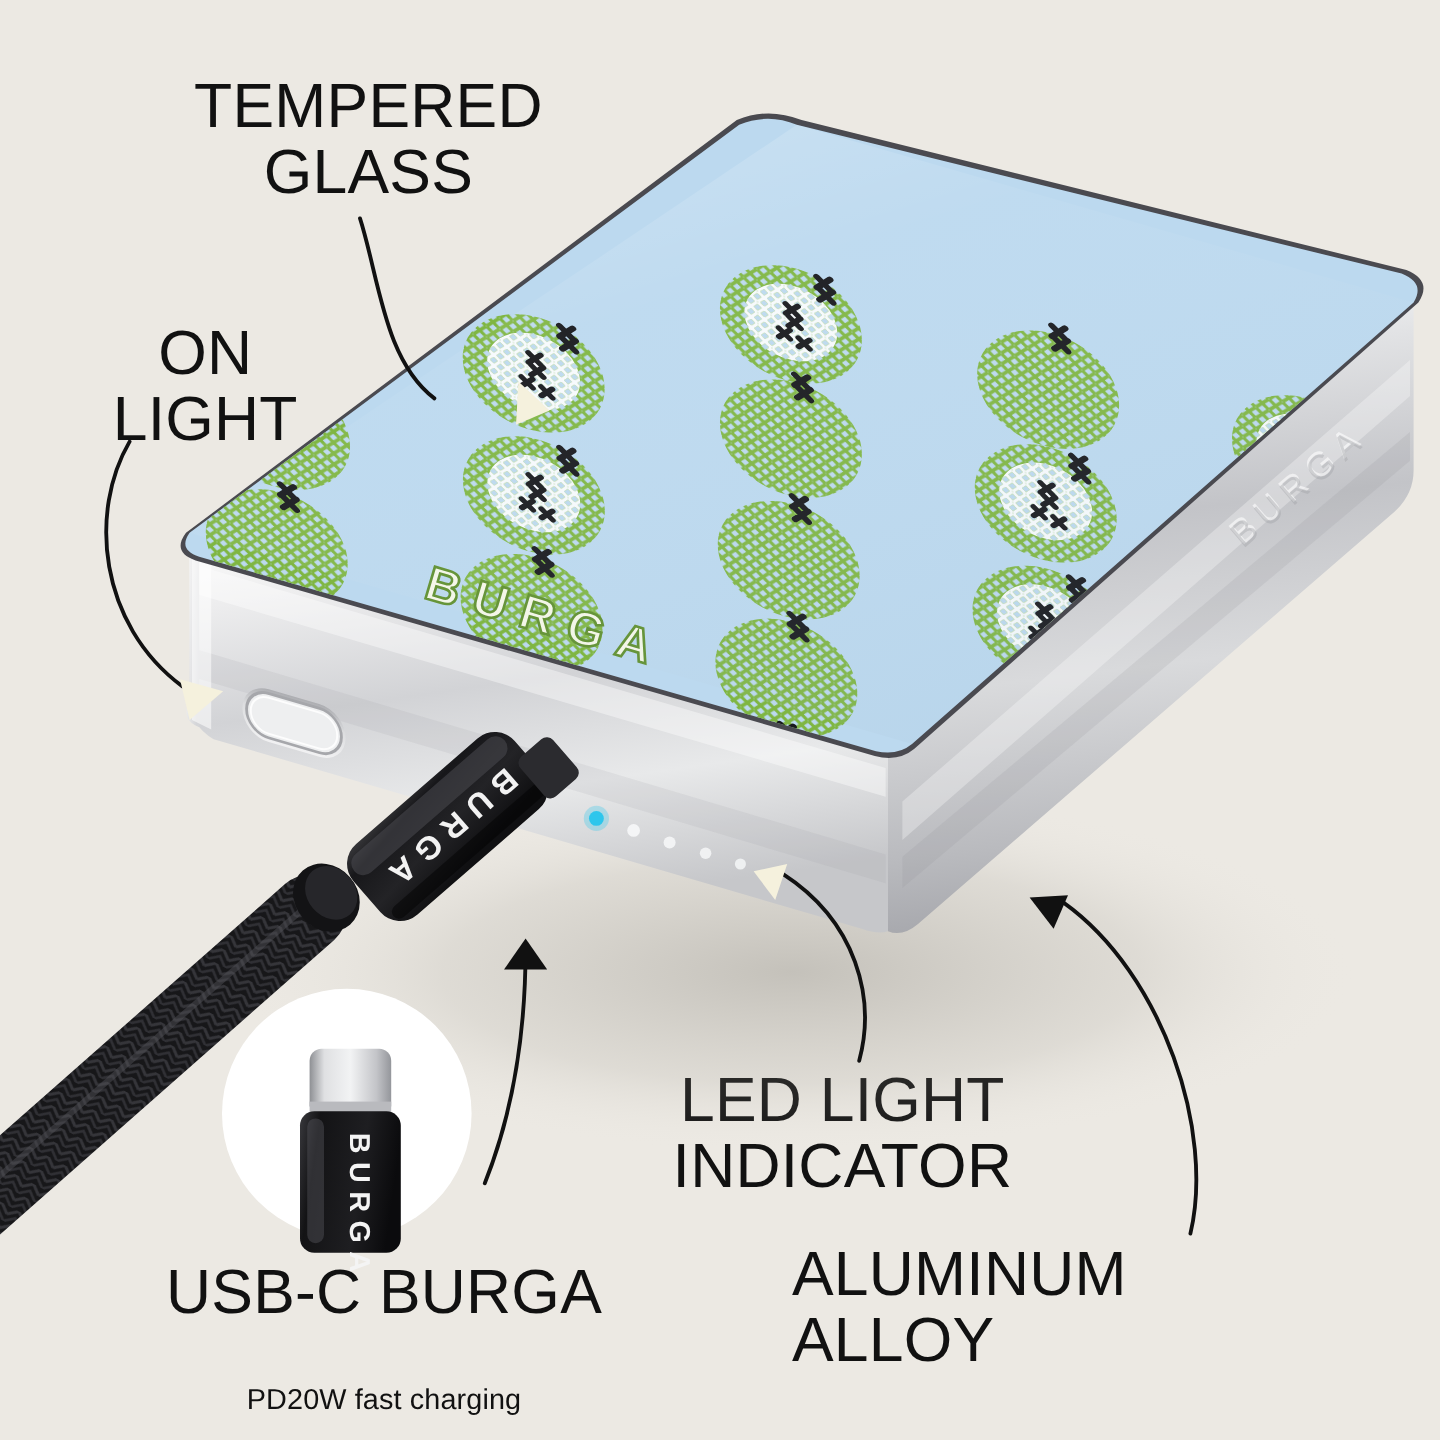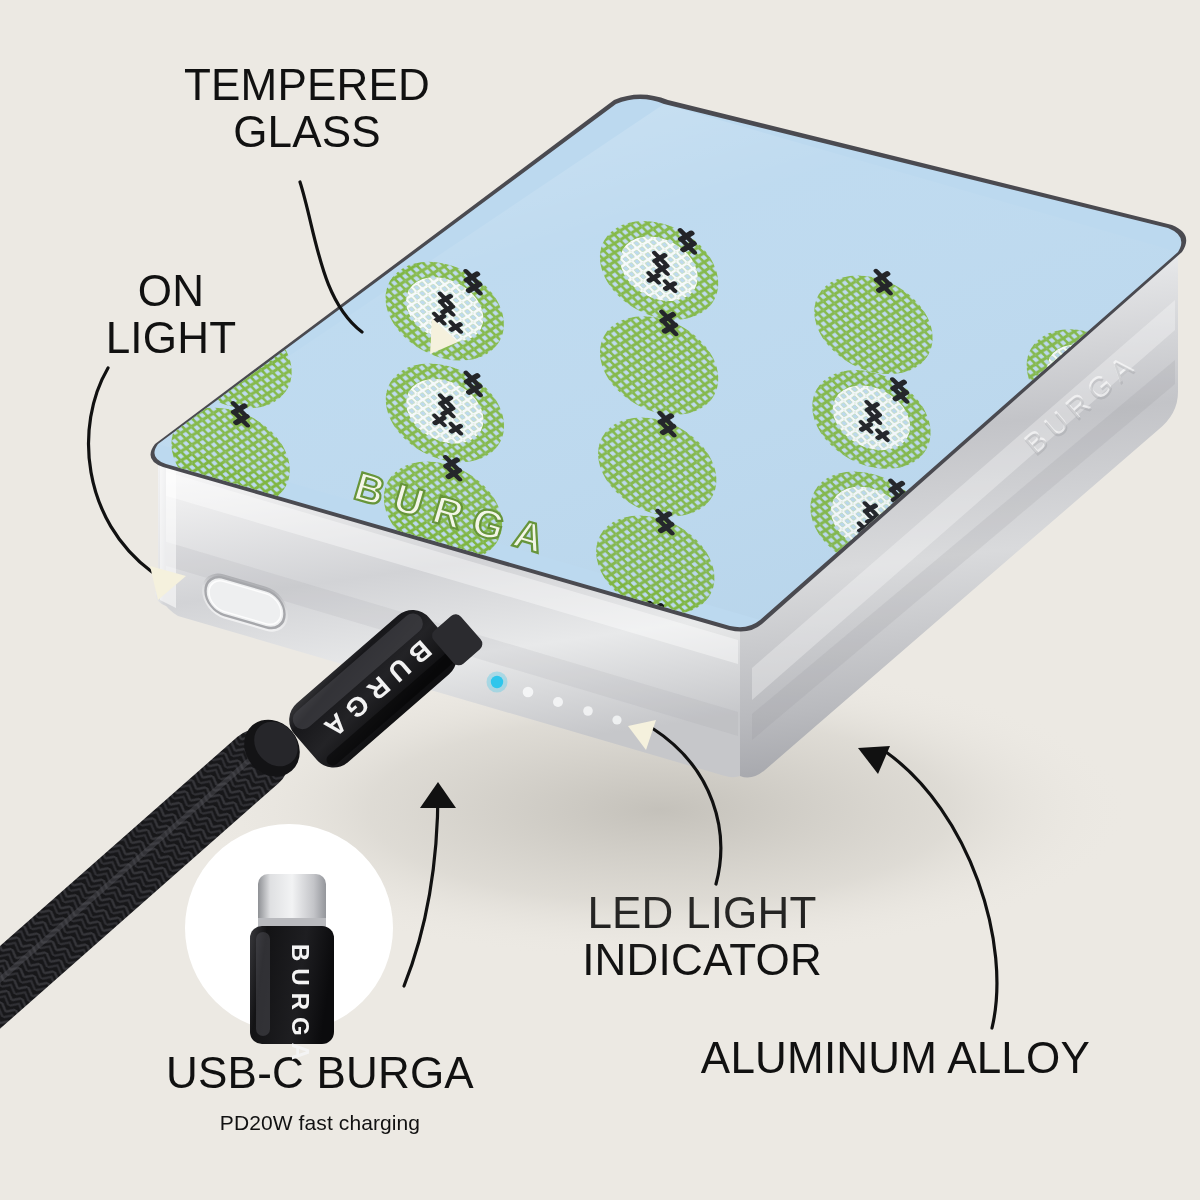--- a/index.html
+++ b/index.html
@@ -16,27 +16,27 @@
   .label {
     position:absolute;
     color:#111111;
     font-weight:400;
     letter-spacing:0.2px;
     line-height:1.06;
     text-align:center;
     white-space:pre-line;
     pointer-events:none;
   }
-  .label.big   { font-size:44px; }
-  .label.sub   { font-size:21px; letter-spacing:0.1px; }
+  .label.big   { font-size:52px; }
+  .label.sub   { font-size:24px; letter-spacing:0.1px;margin-top:42px; }
 
   #lbl-tempered { left:142px;  top:62px;  width:330px; }
   #lbl-onbutton { left:46px;   top:268px; width:250px; }
   #lbl-led      { left:552px;  top:890px; width:300px; }
-  #lbl-alu      { left:660px;  top:1035px;width:430px; text-align:right; }
+  #lbl-alu      { left:660px;  top:1035px;width:430px; text-align:left; }
   #lbl-usb      { left:130px;  top:1050px;width:380px; }
   #lbl-usbsub   { left:130px;  top:1112px;width:380px; }
 
   
   .svglayer { position:absolute; left:0; top:0; width:1200px; height:1200px; overflow:visible; }
   #arrow-layer { z-index:40; pointer-events:none; }
   #device-layer{ z-index:20; }
   #cable-layer { z-index:25; }
   #inset-layer { z-index:35; }
 </style>

